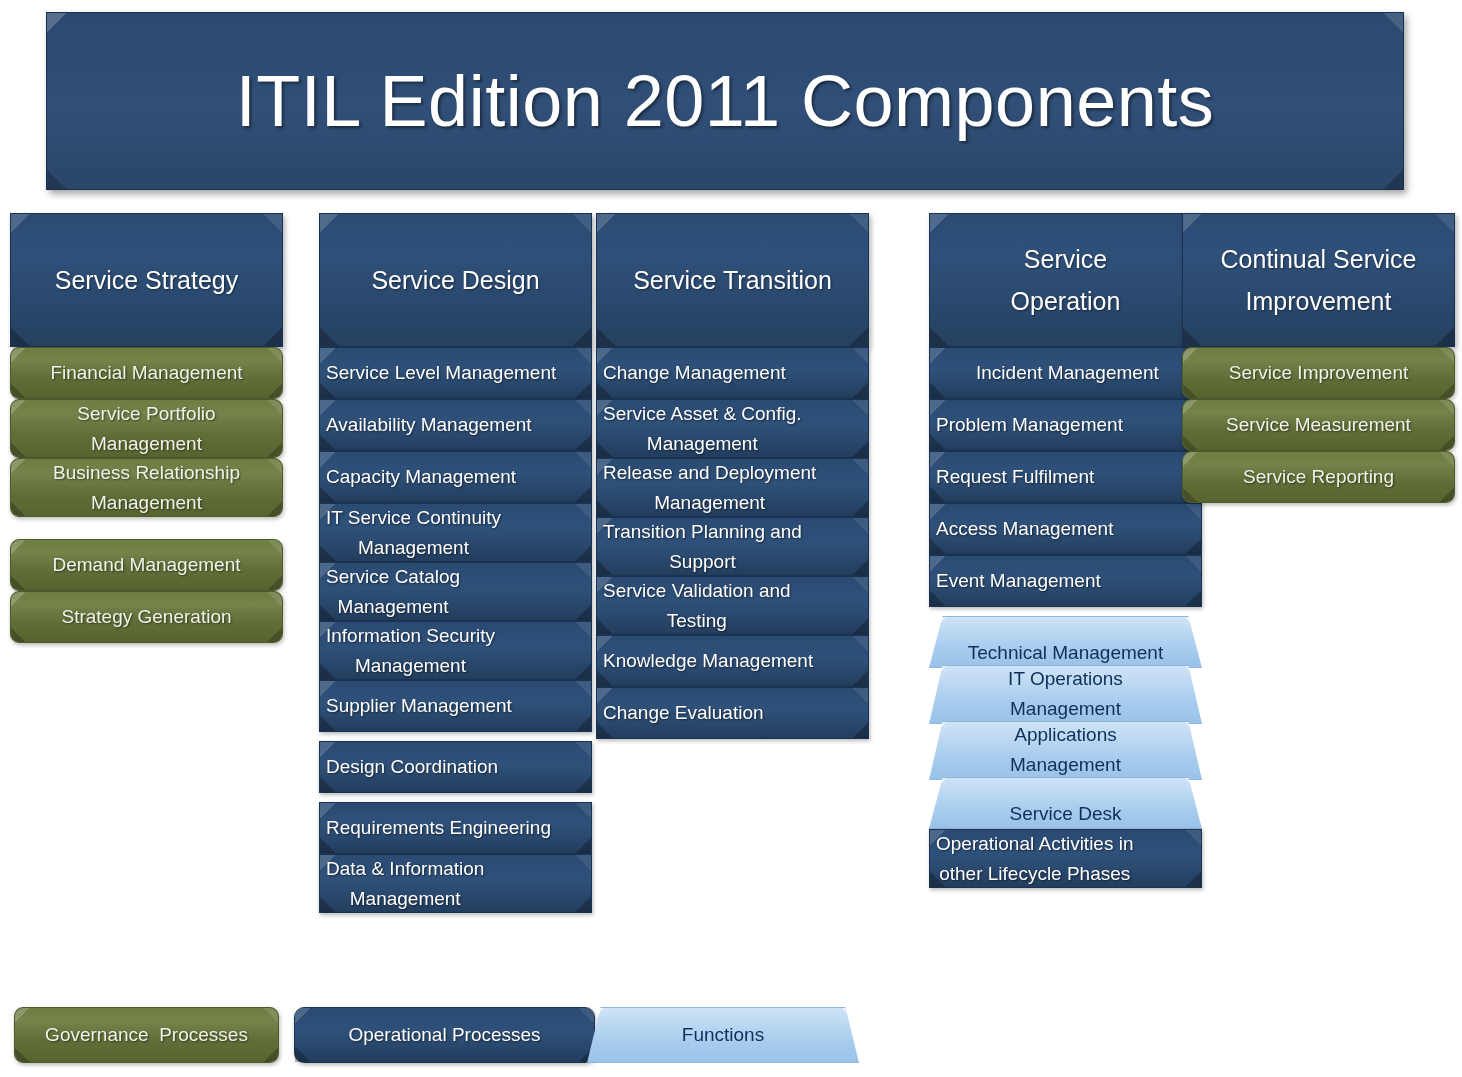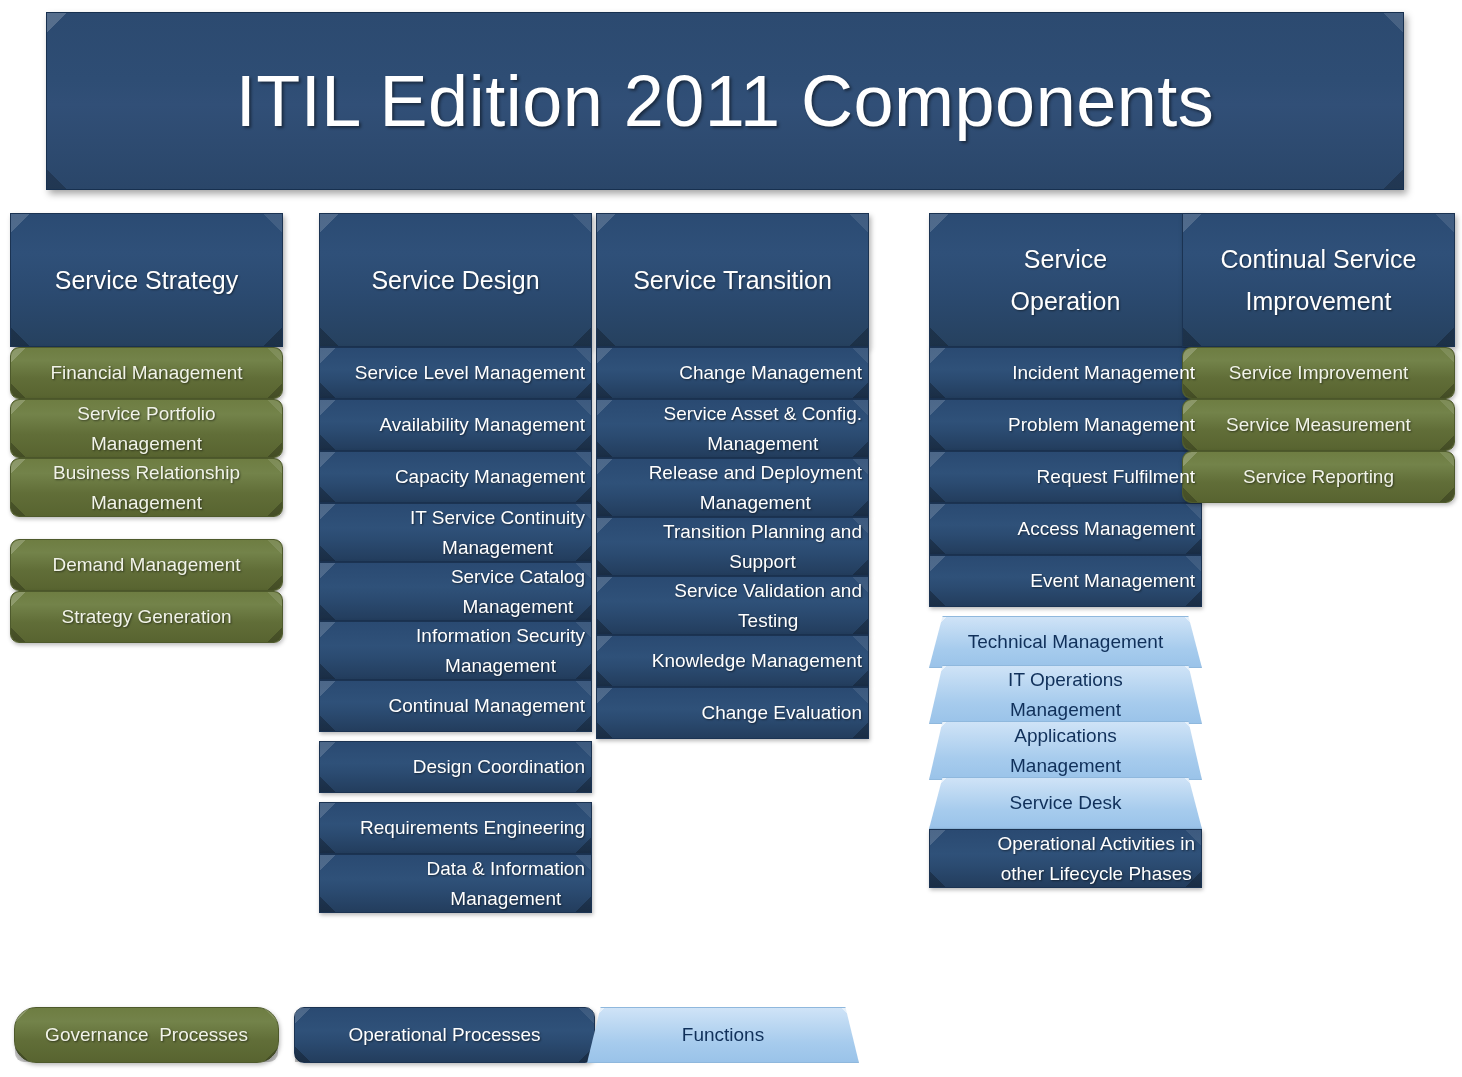--- a/index.html
+++ b/index.html
@@ -103,21 +103,21 @@
   .stack.gap-md { margin-top: 22px; }
 
   
   .box-blue {
     position: relative;
     width: 273px;
     background: linear-gradient(180deg, #2a4a72 0%, #2f5179 42%, #2b4b71 62%, #233d5d 100%);
     border: 1px solid #1b3352;
     display: flex;
     align-items: center;
-    justify-content: flex-end;
+    justify-content: flex-start;
     text-align: center;
     box-shadow: 1px 2px 4px rgba(0,0,0,0.28);
   }
   .box-blue::before {
     content: "";
     position: absolute;
     inset: 0;
     background:
       linear-gradient(135deg, rgba(255,255,255,0.16) 0 11px, transparent 11px),
       linear-gradient(225deg, rgba(255,255,255,0.09) 0 11px, transparent 11px),
@@ -170,21 +170,21 @@
     padding: 0 6px;
     text-shadow: 1px 1px 2px rgba(0,0,0,0.5);
     white-space: pre-line;
   }
 
   
   .box-func {
     position: relative;
     width: 273px;
     display: flex;
-    align-items: center;
+    align-items: flex-end;
     justify-content: center;
     text-align: center;
     background: linear-gradient(180deg, #cfe3f7 0%, #bcd8f2 30%, #a6cbed 65%, #9ac3e9 100%);
     border: 1px solid #8fb8dd;
     clip-path: polygon(5% 0%, 95% 0%, 100% 100%, 0% 100%);
     filter: drop-shadow(1px 2px 3px rgba(0,0,0,0.25));
   }
   .box-func::before {
     content: "";
     position: absolute;
@@ -212,21 +212,21 @@
     display: flex;
     align-items: center;
     justify-content: center;
   }
   .legend-item .lg-label {
     position: relative;
     z-index: 2;
     font-size: 19px;
     white-space: pre;
   }
-  #legend-governance { left: 14px;  top: 4px; width: 265px; border-radius: 22px; }
+  #legend-governance { left: 14px;  top: 4px; width: 265px; }
   #legend-operational{ left: 294px; top: 4px; width: 301px; border-radius: 10px; }
   #legend-functions  { left: 587px; top: 4px; width: 272px; }
 
   #legend-governance  .lg-label { color: #f1f3e8; text-shadow: 1px 1px 2px rgba(0,0,0,0.5); }
   #legend-operational .lg-label { color: #ffffff; text-shadow: 1px 1px 2px rgba(0,0,0,0.5); }
   #legend-functions   .lg-label { color: #10305a; }
 </style>
 </head>
 <body>
 
@@ -283,21 +283,21 @@
           </div>
           <div class="box-blue" style="height: 59px;">
             <span class="bx-label">Service Catalog
 Management</span>
           </div>
           <div class="box-blue" style="height: 59px;">
             <span class="bx-label">Information Security
 Management</span>
           </div>
           <div class="box-blue" style="height: 52px;">
-            <span class="bx-label">Continual Management</span>
+            <span class="bx-label">Supplier Management</span>
           </div>
         </div>
         <div class="stack gap-sm">
           <div class="box-blue" style="height: 52px;">
             <span class="bx-label">Design Coordination</span>
           </div>
         </div>
         <div class="stack gap-sm">
           <div class="box-blue" style="height: 52px;">
             <span class="bx-label">Requirements Engineering</span>

